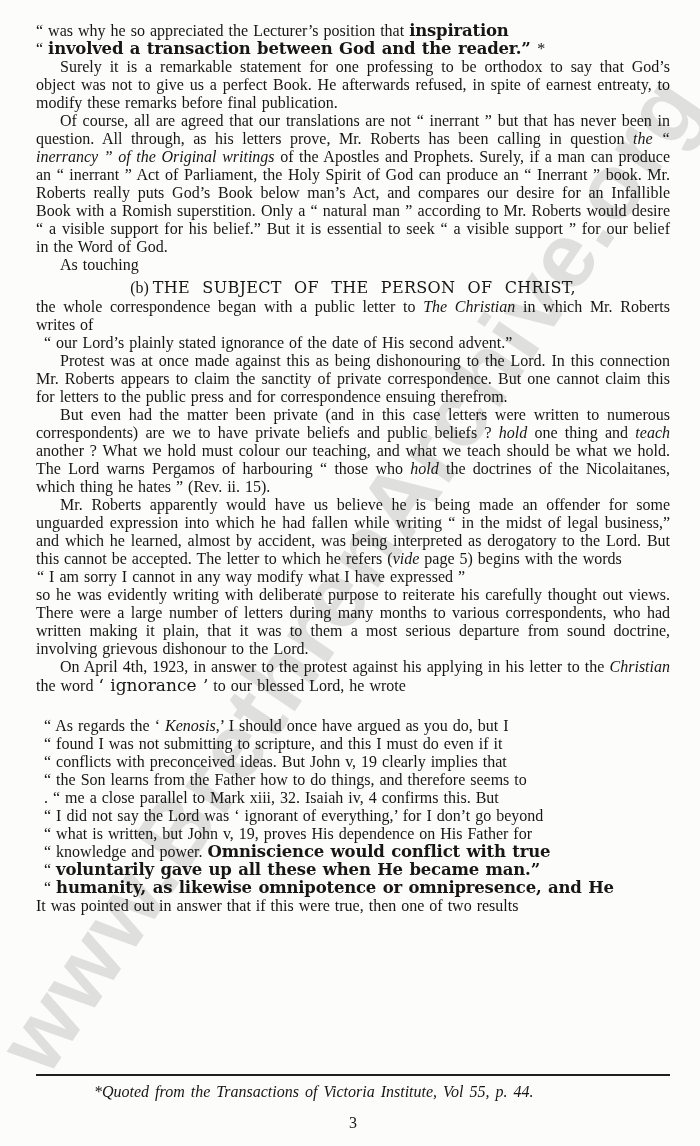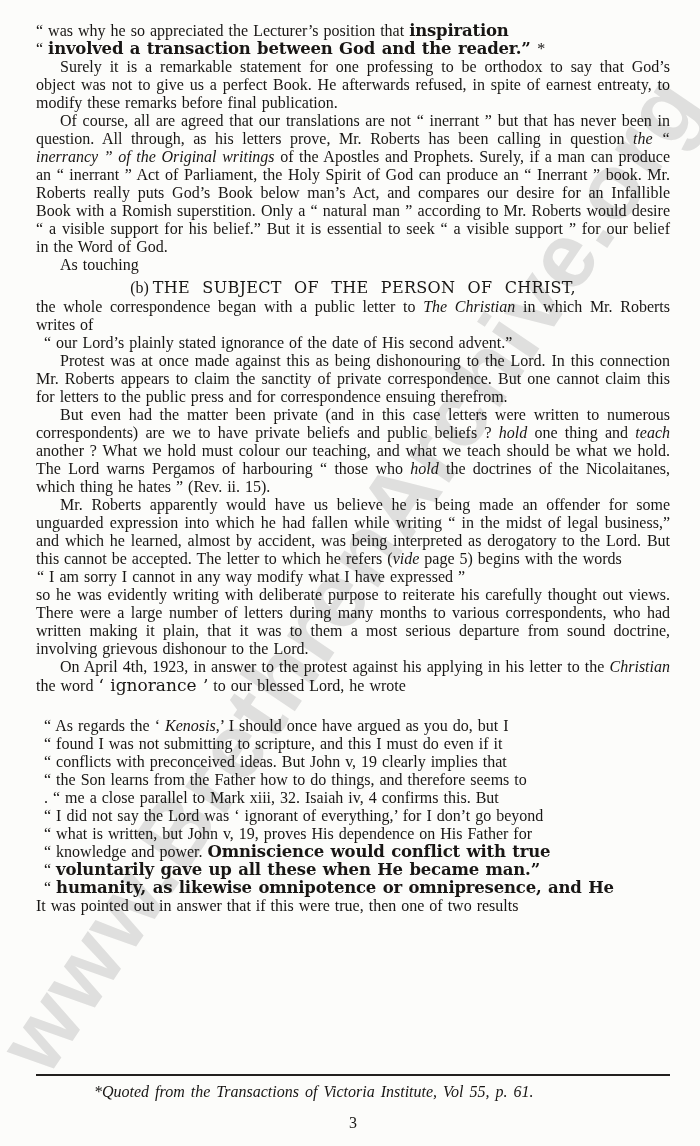--- a/index.html
+++ b/index.html
@@ -133,17 +133,17 @@
       <div class="line hang"><span>“ </span><span class="disp">voluntarily gave up all these when He became man.”</span></div>
       <div class="line hang"><span>“ </span><span class="disp">humanity, as likewise omnipotence or omnipresence, and He</span></div>
     </div>
 
     <p class="just mt8">It was pointed out in answer that if this were true, then one of two results</p>
 
   </div>
 
   <div class="footer">
     <div class="rule"></div>
-    <div class="footnote"><span>*</span><span>Quoted from the Transactions of Victoria Institute, Vol  55, p. 61.</span></div>
+    <div class="footnote"><span>*</span><span>Quoted from the Transactions of Victoria Institute, Vol  55, p. 44.</span></div>
     <div class="pagenum">3</div>
   </div>
 
 </div>
 
 </body></html>

